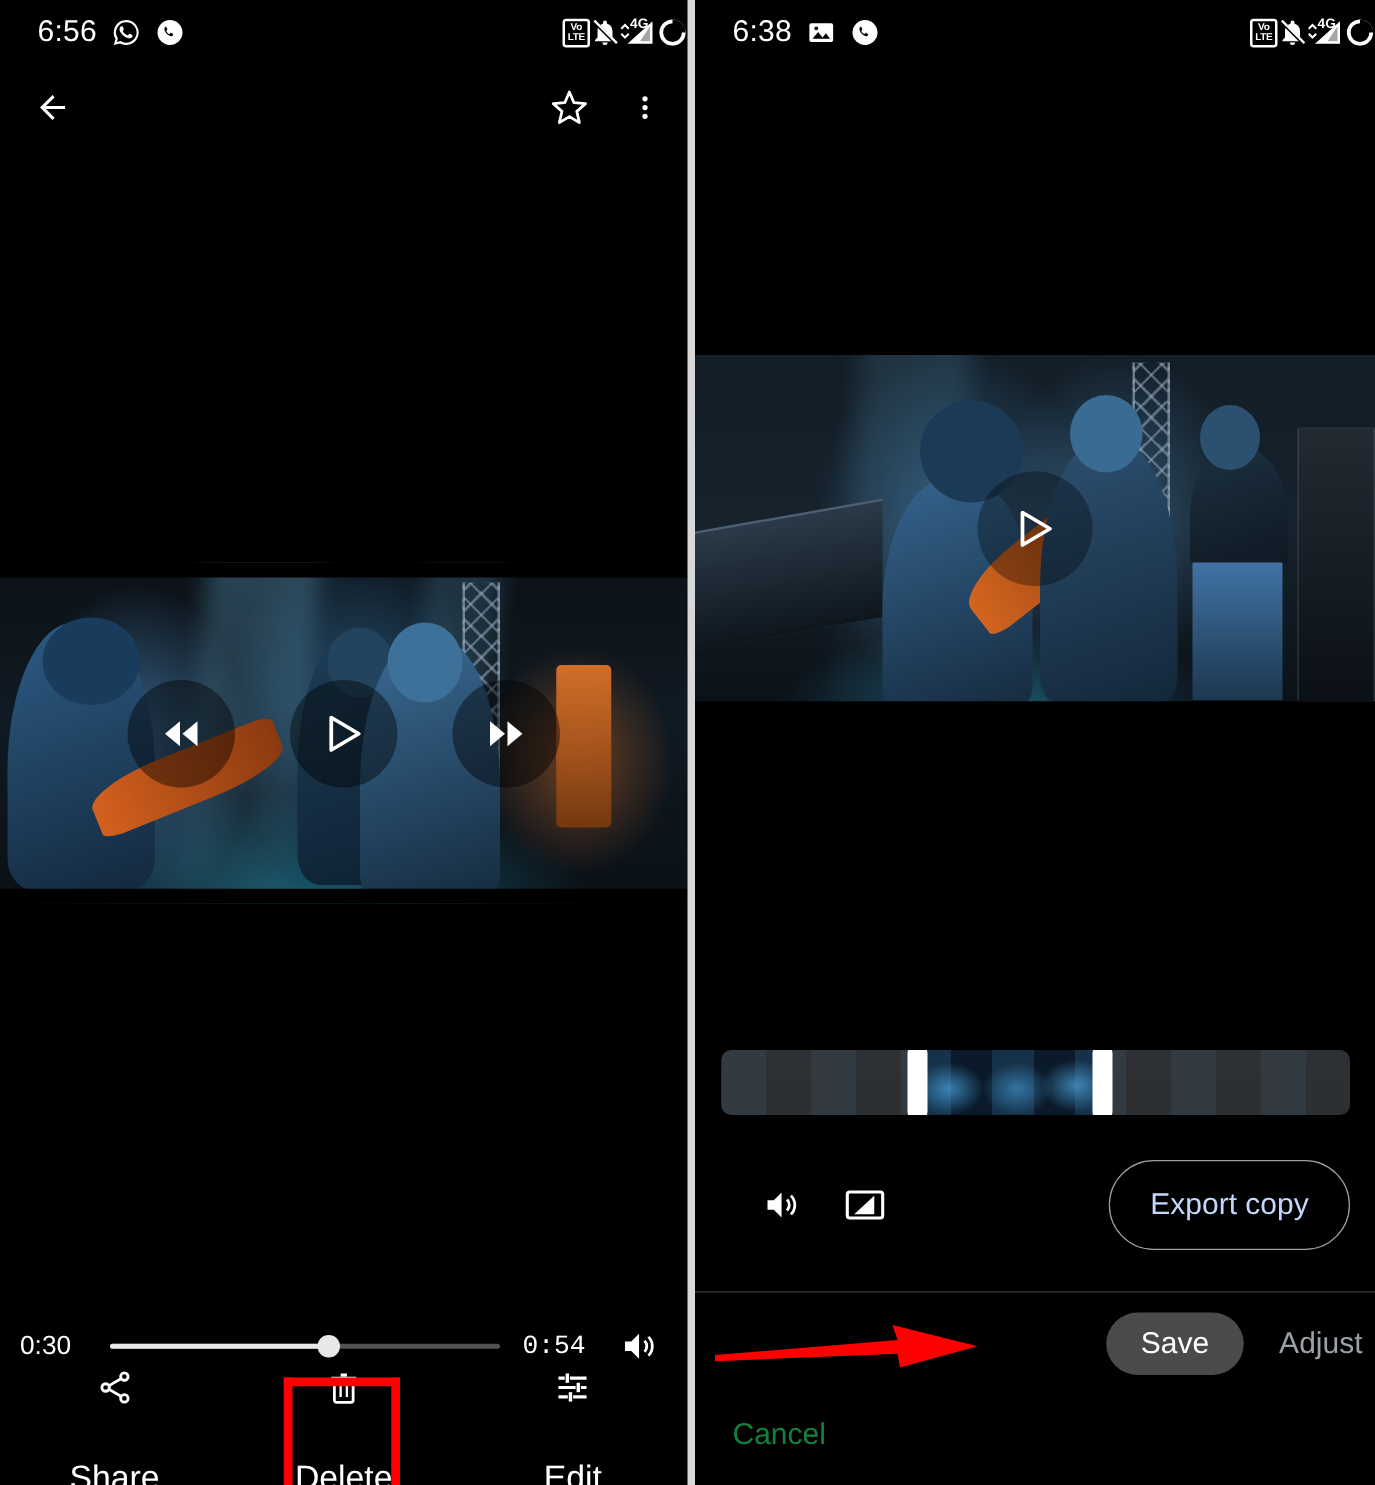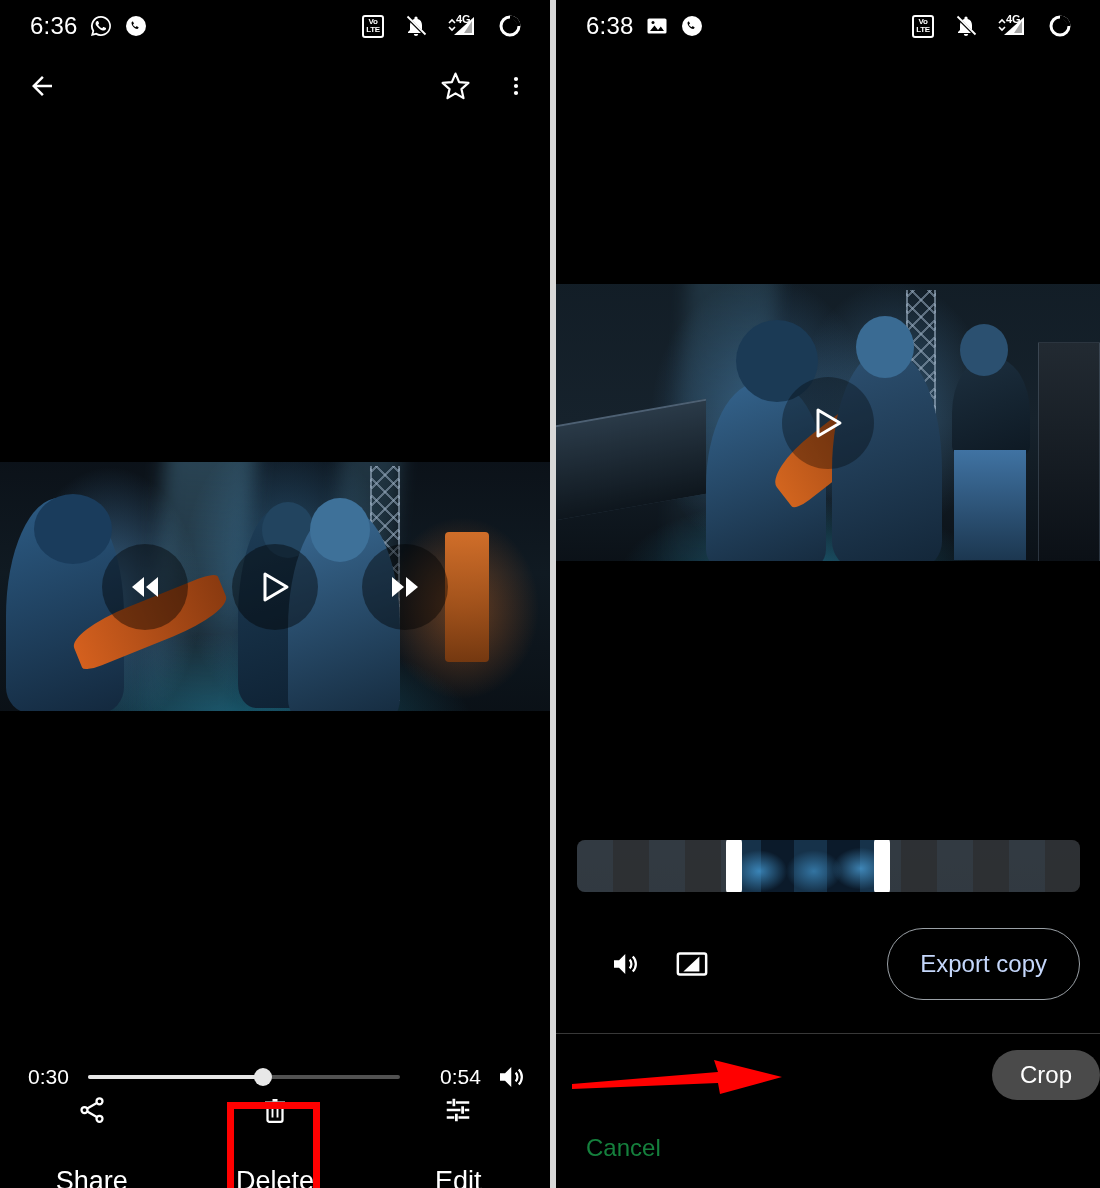--- a/index.html
+++ b/index.html
@@ -15,21 +15,21 @@
   #panel-left { left:0;   width:550px; }
   #panel-sep  { left:550px; width:6px; height:1188px; background:#d8d8d8; position:absolute; top:0; }
   #panel-right{ left:556px; width:544px; }
 
   
   .statusbar{
     position:absolute; top:0; left:0; right:0; height:52px;
     display:flex; align-items:center; color:#fff;
   }
   .status-left{ display:flex; align-items:center; gap:11px; padding-left:30px; }
-  .status-right{ display:flex; align-items:center; gap:20px; margin-left:auto; padding-right:28px; }
+  .status-right{ display:flex; align-items:center; gap:0; margin-left:auto; }
   .clock{ font-size:24px; letter-spacing:.2px; font-weight:400; }
   .sicon{ display:inline-flex; align-items:center; justify-content:center; }
 
   .volte{
     width:22px;height:23px;border:2px solid #fff;border-radius:3px;
     display:flex;flex-direction:column;align-items:center;justify-content:center;
     line-height:1; color:#fff; position:relative;
   }
   .volte b{ font-size:8px; font-weight:700; display:block; letter-spacing:-.3px;}
   .net-label{ position:absolute; font-size:11px; font-weight:700; }
@@ -71,21 +71,21 @@
   .pcontrols{ position:absolute; inset:0; display:flex; align-items:center; justify-content:center; gap:44px; }
   .pbtn{
     width:86px;height:86px;border-radius:50%;
     background:rgba(0,0,0,.42);
     display:flex; align-items:center; justify-content:center;
   }
   .pbtn.single{ width:92px;height:92px; background:rgba(0,0,0,.32); }
 
   
   .seekrow{ position:absolute; left:0; right:0; top:1058px; height:38px; display:flex; align-items:center; color:#fff; }
-  .tlabel{ font-size:21px;margin-left:12px; }
+  .tlabel{ font-size:21px; }
   .seek-track{ position:relative; height:4px; background:rgba(255,255,255,.32); border-radius:2px; }
   .seek-fill{ position:absolute; left:0; top:0; bottom:0; background:#e8e8e8; border-radius:2px; }
   .seek-thumb{ position:absolute; width:18px;height:18px; border-radius:50%; background:#e8e8e8; top:50%; transform:translate(-50%,-50%); }
 
   .actionbar{ position:absolute; left:0; right:0; top:1104px; height:84px; display:flex; }
   .action{ flex:1; display:flex; flex-direction:column; align-items:center; justify-content:center; gap:9px; color:#fff; }
   .action .lbl{ font-size:27px;margin-top:28px; }
   .redbox{
     position:absolute; left:227px; top:1102px; width:93px; height:88px;
     border:7px solid #ff0000; border-bottom:none; pointer-events:none;
@@ -133,21 +133,21 @@
 </style>
 </head>
 <body>
 
 <div class="screen">
 
   <div class="panel" id="panel-left">
 
     <div class="statusbar">
       <div class="status-left">
-        <span class="clock">6:36</span>
+        <span class="clock">6:56</span>
         <span class="sicon">
           <svg width="24" height="24" viewBox="0 0 24 24">
               <path d="M12 2a10 10 0 0 0-8.6 15.1L2 22l5-1.3A10 10 0 1 0 12 2zm0 1.8a8.2 8.2 0 1 1-4.2 15.2l-.3-.2-3 .8.8-2.9-.2-.3A8.2 8.2 0 0 1 12 3.8z" fill="#fff"></path>
               <path d="M9.3 7.4c-.2-.4-.4-.4-.6-.4h-.5c-.2 0-.5.1-.7.4-.3.3-.9.9-.9 2.1s.9 2.4 1.1 2.6c.1.2 1.8 2.8 4.4 3.8 2.2.9 2.6.7 3.1.6.5 0 1.5-.6 1.7-1.2.2-.6.2-1.1.1-1.2l-.5-.3-1.7-.8c-.2-.1-.4-.1-.6.1l-.8 1c-.1.2-.3.2-.5.1-.3-.1-1.2-.4-2.2-1.4-.8-.7-1.3-1.6-1.5-1.8-.1-.2 0-.4.1-.5l.4-.5.3-.5V9l-.7-1.6z" fill="#fff"></path>
             </svg>
         </span>
         <span class="sicon">
           <svg width="24" height="24" viewBox="0 0 24 24">
               <circle cx="12" cy="12" r="10" fill="#fff"></circle>
               <path d="M9 7.2c-.5 0-1.2.6-1.4 1.3-.3 1 .2 2.6 1.6 4.2 1.5 1.6 3.1 2.3 4 2.2.8-.1 1.4-.8 1.4-1.3 0-.3-.2-.5-.5-.7l-1.2-.6c-.3-.1-.5-.1-.7.2l-.4.5c-.1.2-.3.2-.5.1-.5-.2-1-.6-1.4-1-.4-.4-.7-.9-.9-1.3 0-.2 0-.3.2-.5l.5-.4c.2-.2.3-.4.1-.7l-.6-1.3c-.1-.4-.3-.7-.6-.7z" fill="#000"></path>
@@ -245,21 +245,21 @@
         </div>
       </div>
     </div>
 
     <div class="seekrow">
       <span class="tlabel" style="position:absolute;left:16px;">0:30</span>
       <div class="seek-track" style="position:absolute; left:88px; width:312px;">
         <div class="seek-fill" id="seek-fill" style="width: 56%;"></div>
         <div class="seek-thumb" id="seek-thumb" style="left: 56%;"></div>
       </div>
-      <span class="tlabel" style="position:absolute;left:428px;">0:54</span>
+      <span class="tlabel" style="position:absolute;left:418px;font-family:Liberation Mono, monospace;">0:54</span>
       <span class="sicon" style="position:absolute;left:494px;">
         <svg width="32" height="30" viewBox="0 0 24 24">
             <path d="M4 9v6h4l5 5V4L8 9H4z" fill="#fff"></path>
             <path d="M16.5 8.5a5 5 0 0 1 0 7" stroke="#fff" stroke-width="1.8" fill="none"></path>
             <path d="M19 6a8.5 8.5 0 0 1 0 12" stroke="#fff" stroke-width="1.8" fill="none"></path>
           </svg>
       </span>
     </div>
 
     <div class="actionbar">
@@ -413,21 +413,24 @@
           </svg>
       </div>
       <div class="export-btn">
         <span>Export copy</span>
       </div>
     </div>
 
     <div class="tabdiv"></div>
     <div class="tabrow">
       <div class="tab active">
-        <span>Crop</span>
+        <span>Save</span>
+      </div>
+      <div class="tab" style="padding-right:10px;">
+        <span>Adjust</span>
       </div>
     </div>
 
     <div class="redarrow">
       <svg width="220" height="40" viewBox="0 0 220 40">
         <path d="M4 26 L150 14 L146 2 L214 19 L152 36 L150 25 L4 31 Z" fill="#ff0000"></path>
       </svg>
     </div>
 
     <div class="bottomrow">

